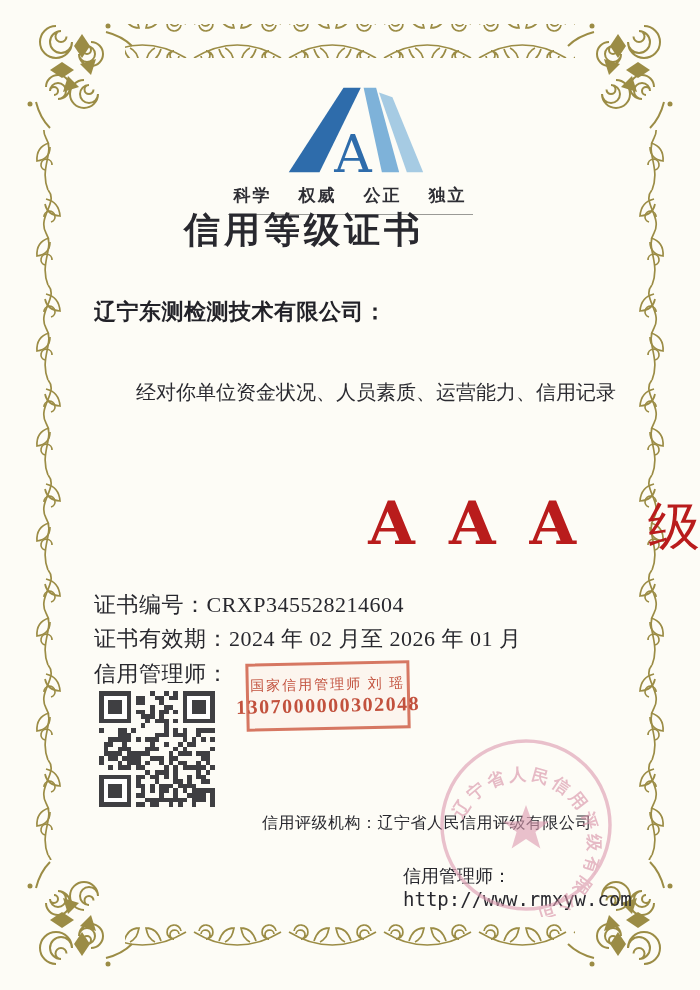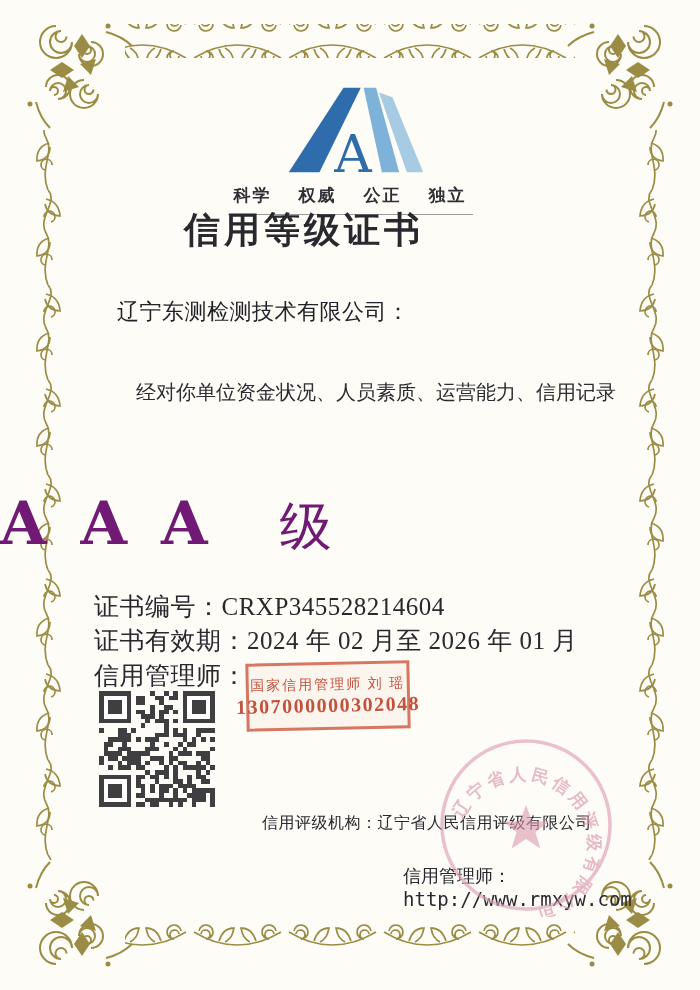--- a/index.html
+++ b/index.html
@@ -15,32 +15,32 @@
   
   .logo{left:283px;top:84px;width:144px;height:92px;}
   
   .badges-wrap{left:0;top:168px;width:700px;display:flex;justify-content:center;}
   .badges-row{display:flex;gap:27px;border-bottom:1px solid #9a9a96;padding:0 6px 7px 6px;margin-top:16px;}
   .badge{font-size:17px;font-weight:bold;letter-spacing:2px;color:#2e2e34;}
   
   .title{left:0;top:206px;width:608px;text-align:center;font-size:36px;font-weight:bold;
          letter-spacing:4px;color:#28282e;}
   
-  .company{left:94px;top:297px;font-size:22px;font-weight:normal;letter-spacing:0.5px;color:#222228;margin-left:23px;}
+  .company{left:94px;top:297px;font-size:22px;font-weight:bold;letter-spacing:0.5px;color:#222228;}
   
   .body-text{left:94px;top:372px;width:545px;font-size:20px;line-height:40px;color:#2b2b31;}
   .body-line1{text-indent:2.1em;white-space:nowrap;}
   .body-line2{white-space:nowrap;}
   
-  .rating{left:0;top:488px;width:700px;text-align:left;color:#701a75;}
+  .rating{left:0;top:488px;width:700px;text-align:right;color:#b91c1c;}
   .rating-letters{font-family:"DejaVu Serif","Liberation Serif",serif;font-size:60px;
                   font-weight:bold;letter-spacing:34px;}
   .rating-grade{font-size:52px;margin-left:38px;letter-spacing:0;font-weight:500;}
   
-  .detail{font-size:25px;letter-spacing:0.5px;color:#28282e;}
+  .detail{font-size:22px;letter-spacing:0.5px;color:#28282e;}
   .cert-no{left:94px;top:590px;}
   .validity{left:94px;top:624px;}
   .manager{left:94px;top:659px;}
   
   .qr{left:99px;top:691px;width:116px;height:116px;}
   
   .stamp{left:246px;top:662px;width:158px;height:62px;
          border:3px solid rgba(199,70,45,.72);transform:rotate(-1.2deg);
          display:flex;flex-direction:column;align-items:center;justify-content:center;
          color:rgba(186,58,36,.88);background:rgba(230,120,95,.05);}

